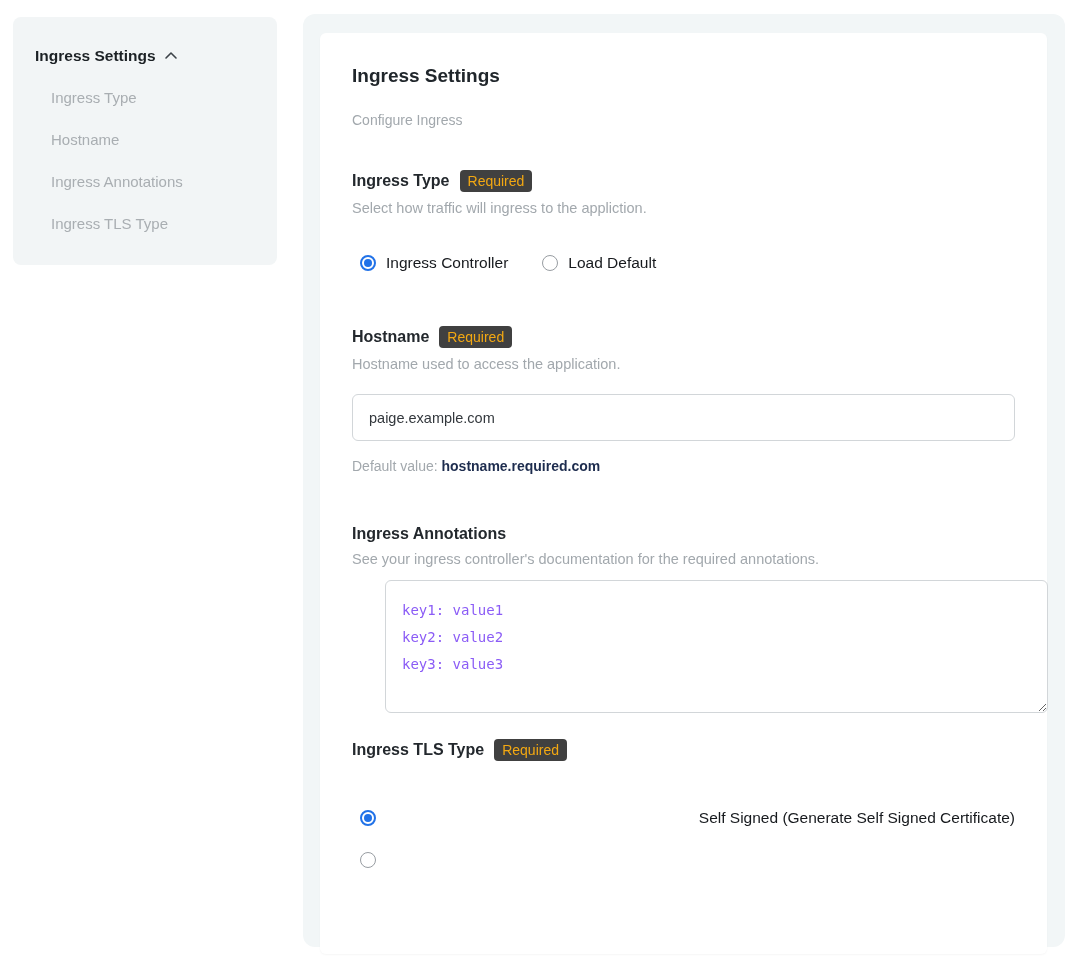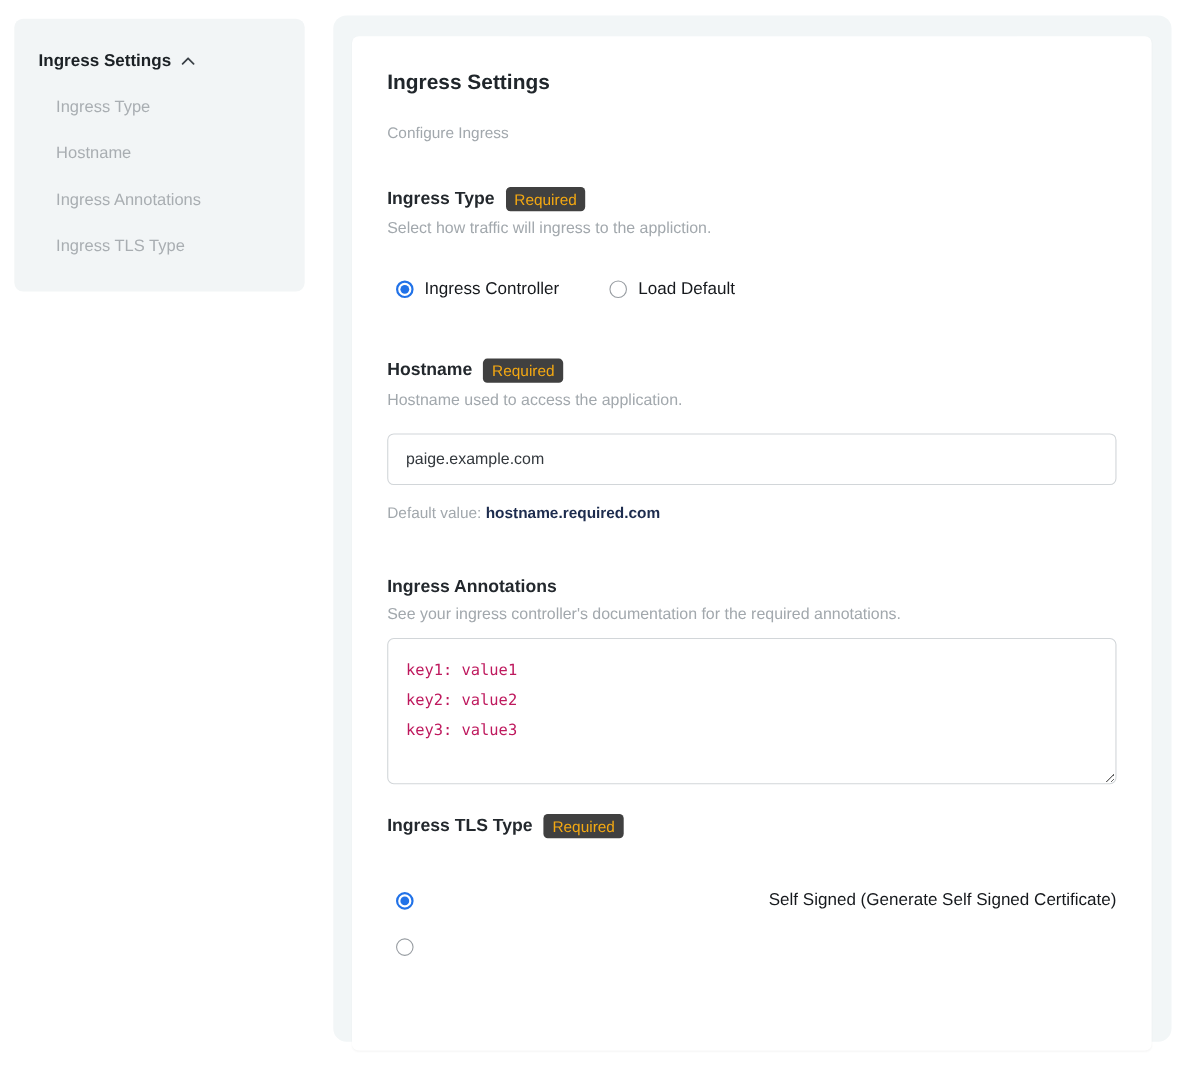--- a/index.html
+++ b/index.html
@@ -92,21 +92,21 @@
   .section-desc {
     font-size: 14.5px;
     color: #a2a8ad;
     margin-top: 8px;
   }
 
   
   .radio-row-inline {
     display: flex;
     align-items: center;
-    gap: 38px;
+    gap: 26px;
   }
   .radio-option {
     display: flex;
     align-items: center;
     gap: 10px;
     cursor: pointer;
     padding-left: 8px;
   }
   .radio {
     width: 16px; height: 16px;
@@ -155,24 +155,25 @@
   }
   .annotations-textarea {
     width: 100%;
     height: 133px;
     border: 1px solid #d2d6d9;
     border-radius: 6px;
     padding: 16px;
     font-family: "DejaVu Sans Mono", monospace;
     font-size: 14px;
     line-height: 27px;
-    color: #be185d;
+    color: #8b5cf6;
     outline: none;
     resize: both;
     background: #ffffff;
+    margin-left: 33px;
   }
 
   
   .mt-ingress-type   { margin-top: 42px; }
   .mt-radios-1       { margin-top: 38px; }
   .mt-hostname       { margin-top: 54px; }
   .mt-input          { margin-top: 22px; }
   .mt-annotations    { margin-top: 51px; }
   .mt-textarea       { margin-top: 13px; }
   .mt-tls            { margin-top: 22px; }

